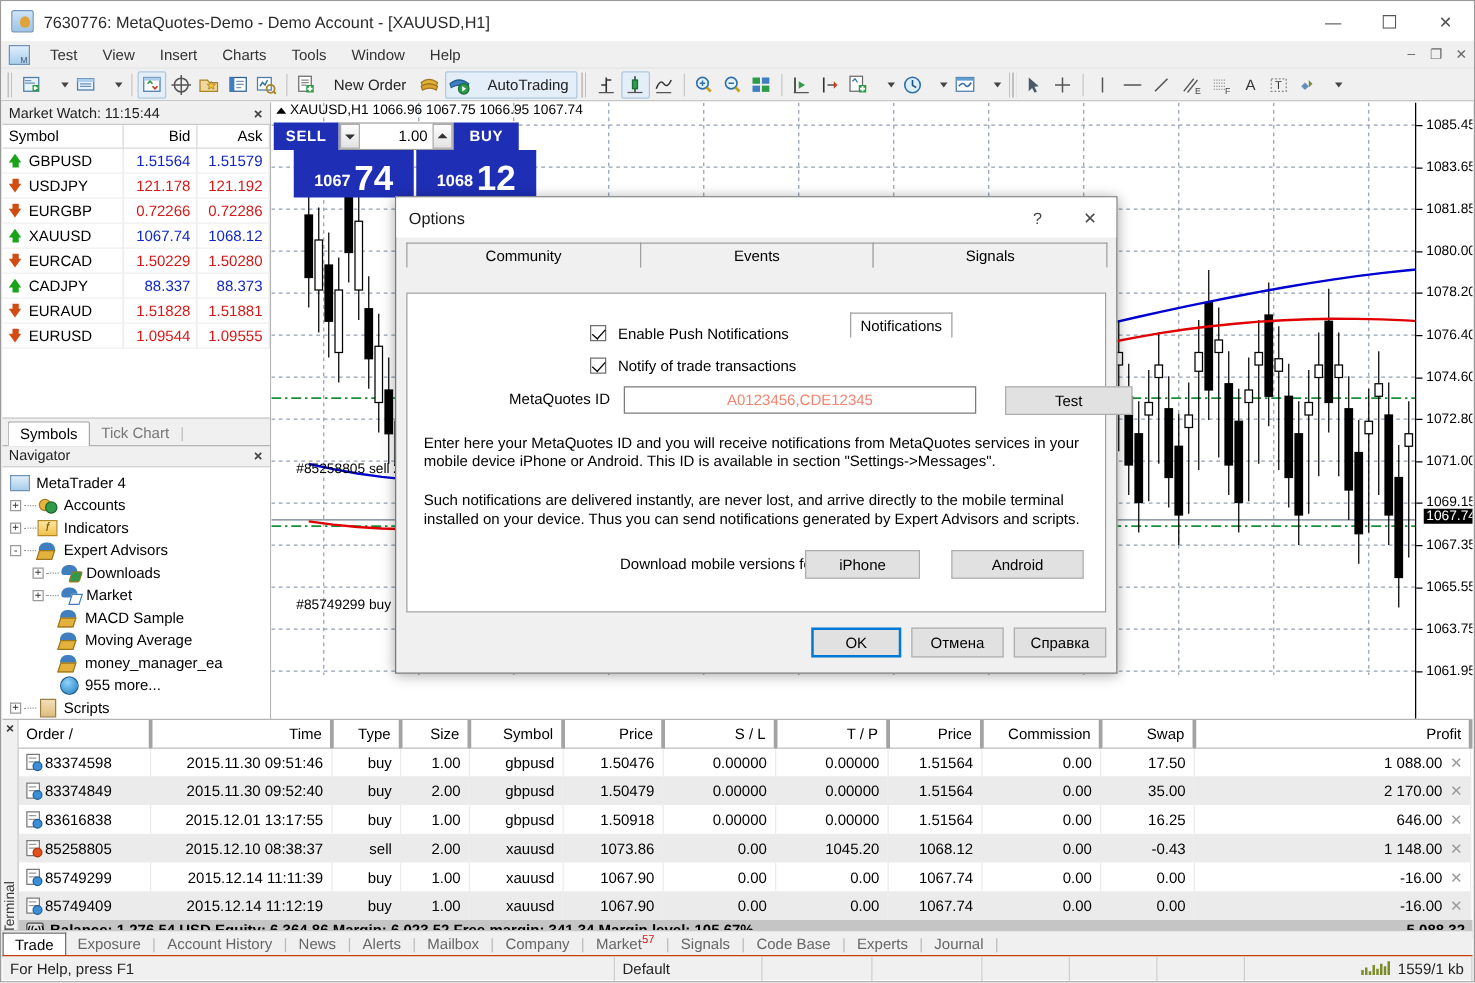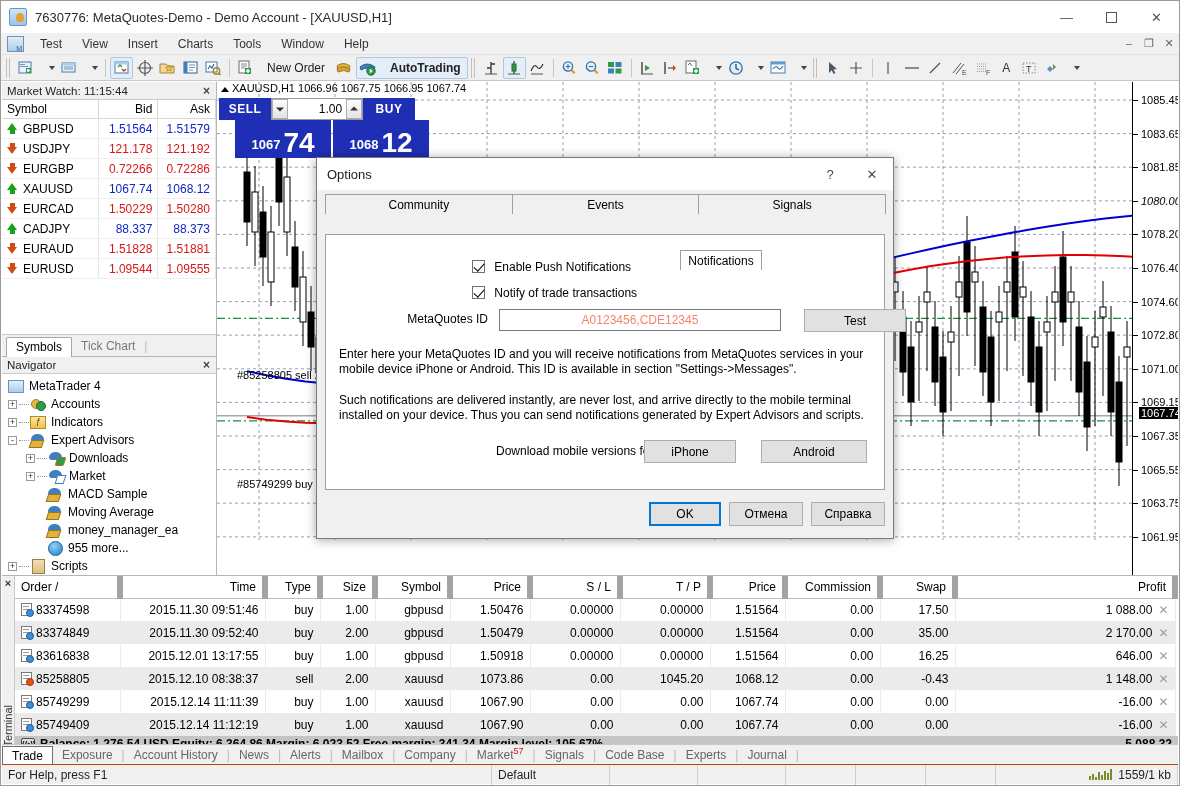--- a/index.html
+++ b/index.html
@@ -34,21 +34,21 @@
   .menu-min { width:20px; text-align:center; color:#666; font-size:11px; }
 
   
   .toolbar { height:26px; background:#f0f0f0; display:flex; align-items:center;
     border-bottom:1px solid #c8c8c8; padding-left:2px; }
   .grip { width:6px; height:20px; margin:0 3px;
     background:repeating-linear-gradient(to right,#c0c0c0 0 1px,transparent 1px 3px); }
   .tb-sep { width:1px; height:18px; background:#c8c8c8; margin:0 4px; }
   .tb-btn { height:22px; min-width:23px; display:flex; align-items:center; justify-content:center;
     gap:13px; padding:0 2px; border:1px solid transparent; border-radius:2px; cursor:default; }
-  .tb-btn.pressed { background:#e4eef8; border:1px solid #b0c7dc;font-weight:bold; }
+  .tb-btn.pressed { background:#e4eef8; border:1px solid #b0c7dc; }
   .tb-btn .lbl { font-size:12px; color:#222; padding-right:4px; }
   .caret { width:0;height:0;border-left:3px solid transparent;border-right:3px solid transparent;
     border-top:4px solid #444; margin-left:1px; }
 
   
   .workspace { position:absolute; left:1px; top:81px; right:1px; bottom:56px; display:flex; }
   .leftcol { width:215px; flex:0 0 215px; display:flex; flex-direction:column;
      border-right:1px solid #b5b5b5; background:#f0f0f0; }
   .rightcol { flex:1 1 auto; display:flex; flex-direction:column; min-width:0; }
 
@@ -156,21 +156,21 @@
   
   .terminal { position:absolute; left:1px; right:1px; bottom:34px; height:176px;
      background:#fff; border-top:1px solid #b5b5b5; display:flex; }
   .term-side { width:16px; background:#f0f0f0; border-right:1px solid #c8c8c8;
      display:flex; flex-direction:column; align-items:center; }
   .term-side .xx { font-size:11px; color:#333; font-weight:bold; margin-top:1px;}
   .term-side .vlabel { writing-mode:vertical-rl; transform:rotate(180deg); font-size:11px;
      color:#333; margin-top:auto; margin-bottom:4px; }
   .term-body { flex:1 1 auto; display:flex; flex-direction:column; min-width:0; }
   .otab { width:100%; border-collapse:collapse; font-size:12px; table-layout:fixed; }
-  .otab th { font-weight:normal; border-right:6px solid #a3a3a3; border-bottom:1px solid #bdbdbd;
+  .otab th { font-weight:normal; border-right:3px solid #a3a3a3; border-bottom:1px solid #bdbdbd;
      padding:2px 6px; background:#fff; height:22px; }
   .otab td { border-right:1px solid #ececec; padding:1px 6px; height:23px; }
   .otab tr.alt td { background:#ebebeb; }
   .ar { text-align:right; } .al { text-align:left; }
   .ordicon { width:11px; height:13px; display:inline-block; position:relative; margin-right:4px;
      vertical-align:-2px; background:#fff; border:1px solid #7a7a7a; }
   .ordicon::before{ content:""; position:absolute; left:1px; top:2px; right:2px; height:1px;
      background:#9a9a9a; box-shadow:0 3px 0 #9a9a9a; }
   .ordicon::after { content:""; position:absolute; left:4px; bottom:-2px; width:6px;height:6px;
      border-radius:50%; background:#3b8fd8; border:1px solid #1d5e95; }
@@ -982,21 +982,21 @@
         <div class="tradelbl" style="left:20px; top:396px;">#85749299 buy 1.00</div>
 
         <div class="chart-scalebar" id="pricescale">
             <div class="tickmark" style="top: 18px;"></div>
             <div class="plabel" style="top: 18px;">1085.45</div>
             <div class="tickmark" style="top: 51.6px;"></div>
             <div class="plabel" style="top: 51.6px;">1083.65</div>
             <div class="tickmark" style="top: 85.2px;"></div>
             <div class="plabel" style="top: 85.2px;">1081.85</div>
             <div class="tickmark" style="top: 118.8px;"></div>
-            <div class="plabel" style="top: 118.8px; font-style: italic;">1080.00</div>
+            <div class="plabel" style="top: 118.8px;">1080.00</div>
             <div class="tickmark" style="top: 152.4px;"></div>
             <div class="plabel" style="top: 152.4px;">1078.20</div>
             <div class="tickmark" style="top: 186px;"></div>
             <div class="plabel" style="top: 186px;">1076.40</div>
             <div class="tickmark" style="top: 219.6px;"></div>
             <div class="plabel" style="top: 219.6px;">1074.60</div>
             <div class="tickmark" style="top: 253.2px;"></div>
             <div class="plabel" style="top: 253.2px;">1072.80</div>
             <div class="tickmark" style="top: 286.8px;"></div>
             <div class="plabel" style="top: 286.8px;">1071.00</div>

